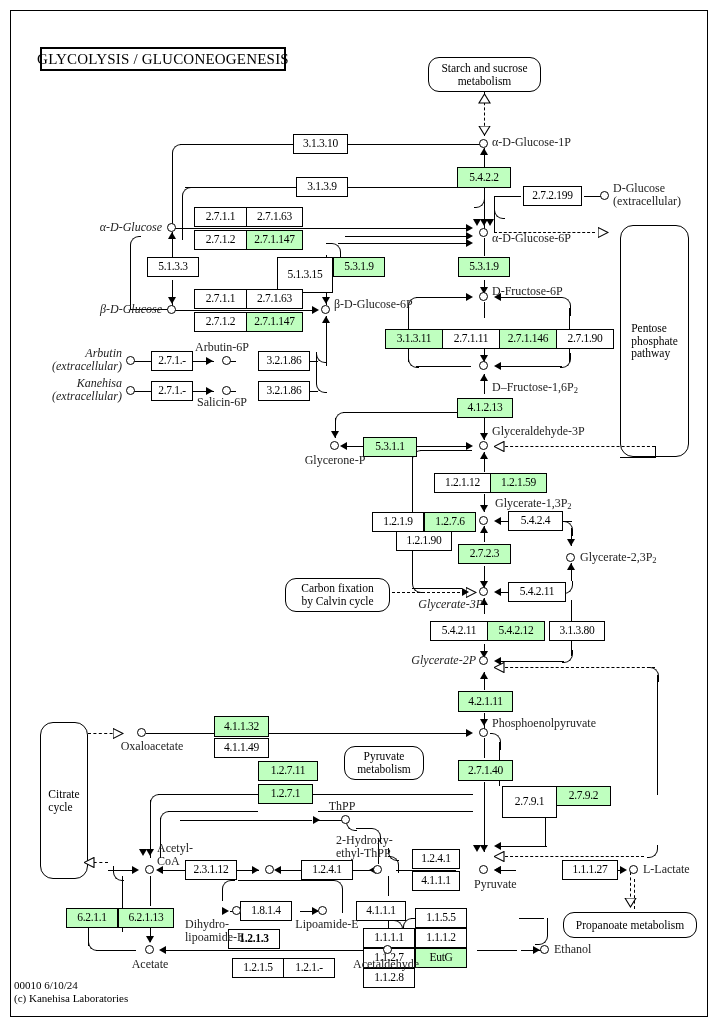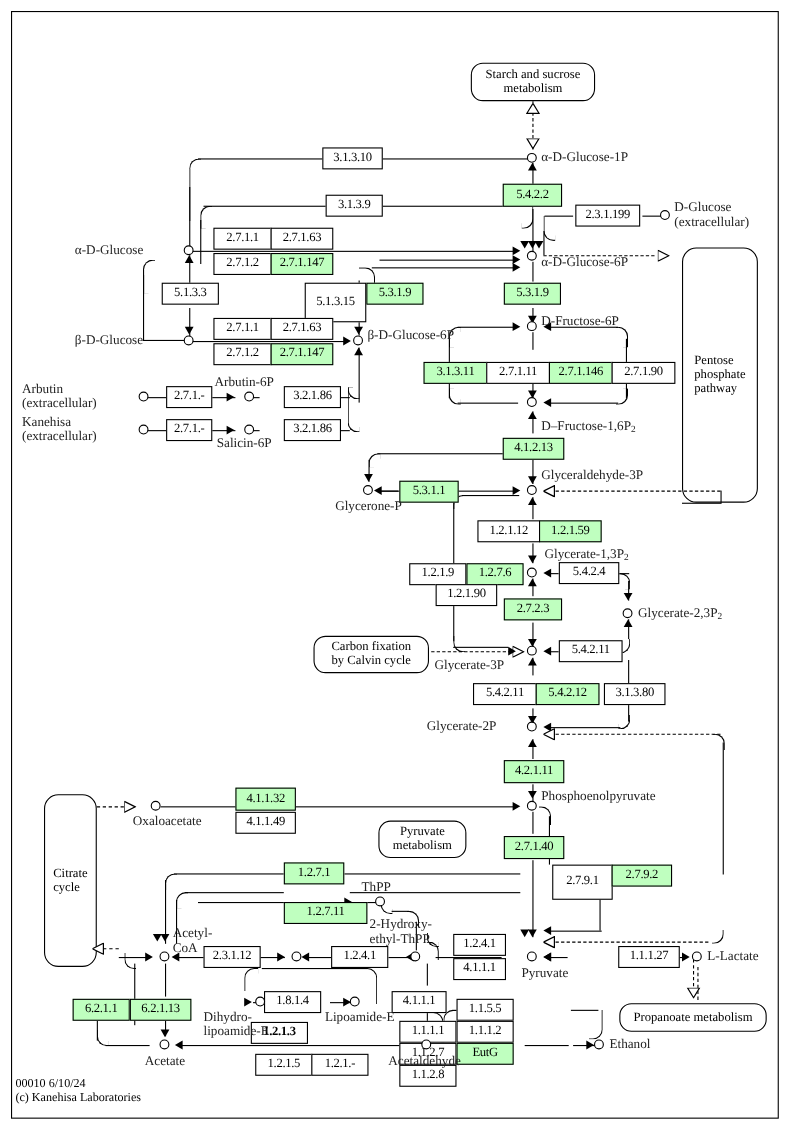--- a/index.html
+++ b/index.html
@@ -37,21 +37,21 @@
   .mapbox.tall{border-radius:13px;}
   
   .node{
     position:absolute;width:9px;height:9px;border:1.2px solid #000;border-radius:50%;
     background:#fff;box-sizing:border-box;
   }
   
   .lbl{
     position:absolute;font-size:12px;color:#222;white-space:nowrap;line-height:1.12;
   }
-  .lbl.r{text-align:left;}
+  .lbl.r{text-align:right;font-style:italic;}
   .lbl.c{text-align:center;}
   .lbl sub{font-size:8.5px;vertical-align:-2px;}
   
   .h{position:absolute;height:0;border-top:1.2px solid #000;}
   .v{position:absolute;width:0;border-left:1.2px solid #000;}
   .hd{position:absolute;height:0;border-top:1.2px dashed #000;}
   .vd{position:absolute;width:0;border-left:1.2px dashed #000;}
   
   .corner{position:absolute;border:1.2px solid #000;background:transparent;}
   .c-tl{border-right:none;border-bottom:none;border-top-left-radius:9px;}
@@ -69,20 +69,21 @@
   .arh svg{display:block;}
   
   .footer{position:absolute;font-size:11px;color:#000;line-height:1.25;white-space:pre;}
 </style>
 </head>
 <body>
 
 <div id="page">
   <div id="frame"></div>
 
+  <div class="title-box" style="left:40px;top:47px;width:246px;height:24px;">GLYCOLYSIS / GLUCONEOGENESIS</div>
 
   <div class="mapbox" style="left:428px;top:57px;width:113px;height:35px;">
     <span style="white-space:pre-line;">Starch and sucrose
 metabolism</span>
   </div>
 
   <div class="mapbox" style="left:285px;top:578px;width:105px;height:34px;">
     <span style="white-space:pre-line;">Carbon fixation
 by Calvin cycle</span>
   </div>
@@ -423,21 +424,21 @@
   <div class="h" style="left:521px;top:950px;width:20px;"></div>
 
   <div class="corner c-tl" style="left:403px;top:918px;width:12px;height:14px;"></div>
   <div class="h" style="left:411px;top:918px;width:6px;"></div>
   <div class="h" style="left:519px;top:918px;width:25px;"></div>
   <div class="corner c-br" style="left:535px;top:918px;width:12px;height:26px;"></div>
 
   <div class="ebox" style="left:293px;top:134px;width:55px;height:20px;">3.1.3.10</div>
   <div class="ebox" style="left:296px;top:177px;width:52px;height:20px;">3.1.3.9</div>
   <div class="ebox green" style="left:457px;top:167px;width:54px;height:21px;">5.4.2.2</div>
-  <div class="ebox" style="left:523px;top:186px;width:59px;height:20px;">2.3.1.199</div>
+  <div class="ebox" style="left:523px;top:186px;width:59px;height:20px;">2.7.2.199</div>
 
   <div class="ebox" style="left:194px;top:207px;width:53px;height:20px;">2.7.1.1</div>
   <div class="ebox" style="left:246px;top:207px;width:57px;height:20px;">2.7.1.63</div>
   <div class="ebox" style="left:194px;top:230px;width:53px;height:20px;">2.7.1.2</div>
   <div class="ebox green" style="left:246px;top:230px;width:57px;height:20px;">2.7.1.147</div>
 
   <div class="ebox" style="left:147px;top:257px;width:52px;height:20px;">5.1.3.3</div>
   <div class="ebox" style="left:277px;top:257px;width:56px;height:36px;">5.1.3.15</div>
   <div class="ebox green" style="left:333px;top:257px;width:52px;height:20px;">5.3.1.9</div>
   <div class="ebox green" style="left:458px;top:257px;width:52px;height:20px;">5.3.1.9</div>
@@ -477,21 +478,21 @@
   <div class="ebox green" style="left:458px;top:691px;width:55px;height:21px;">4.2.1.11</div>
 
   <div class="ebox green" style="left:214px;top:716px;width:55px;height:21px;">4.1.1.32</div>
   <div class="ebox" style="left:214px;top:738px;width:55px;height:20px;">4.1.1.49</div>
 
   <div class="ebox green" style="left:458px;top:760px;width:55px;height:21px;">2.7.1.40</div>
   <div class="ebox" style="left:502px;top:786px;width:55px;height:32px;">2.7.9.1</div>
   <div class="ebox green" style="left:556px;top:786px;width:55px;height:20px;">2.7.9.2</div>
 
   <div class="ebox green" style="left:258px;top:784px;width:55px;height:20px;">1.2.7.1</div>
-  <div class="ebox green" style="left:258px;top:820px;width:76px;height:20px;">1.2.7.11</div>
+  <div class="ebox green" style="left:258px;top:761px;width:60px;height:20px;">1.2.7.11</div>
 
   <div class="ebox" style="left:185px;top:860px;width:52px;height:20px;">2.3.1.12</div>
   <div class="ebox" style="left:301px;top:860px;width:52px;height:20px;">1.2.4.1</div>
   <div class="ebox" style="left:412px;top:849px;width:48px;height:20px;">1.2.4.1</div>
   <div class="ebox" style="left:412px;top:871px;width:48px;height:20px;">4.1.1.1</div>
   <div class="ebox" style="left:562px;top:860px;width:56px;height:20px;">1.1.1.27</div>
 
   <div class="ebox green" style="left:66px;top:908px;width:52px;height:20px;">6.2.1.1</div>
   <div class="ebox green" style="left:118px;top:908px;width:56px;height:20px;">6.2.1.13</div>
   <div class="ebox" style="left:240px;top:901px;width:52px;height:20px;">1.8.1.4</div>

